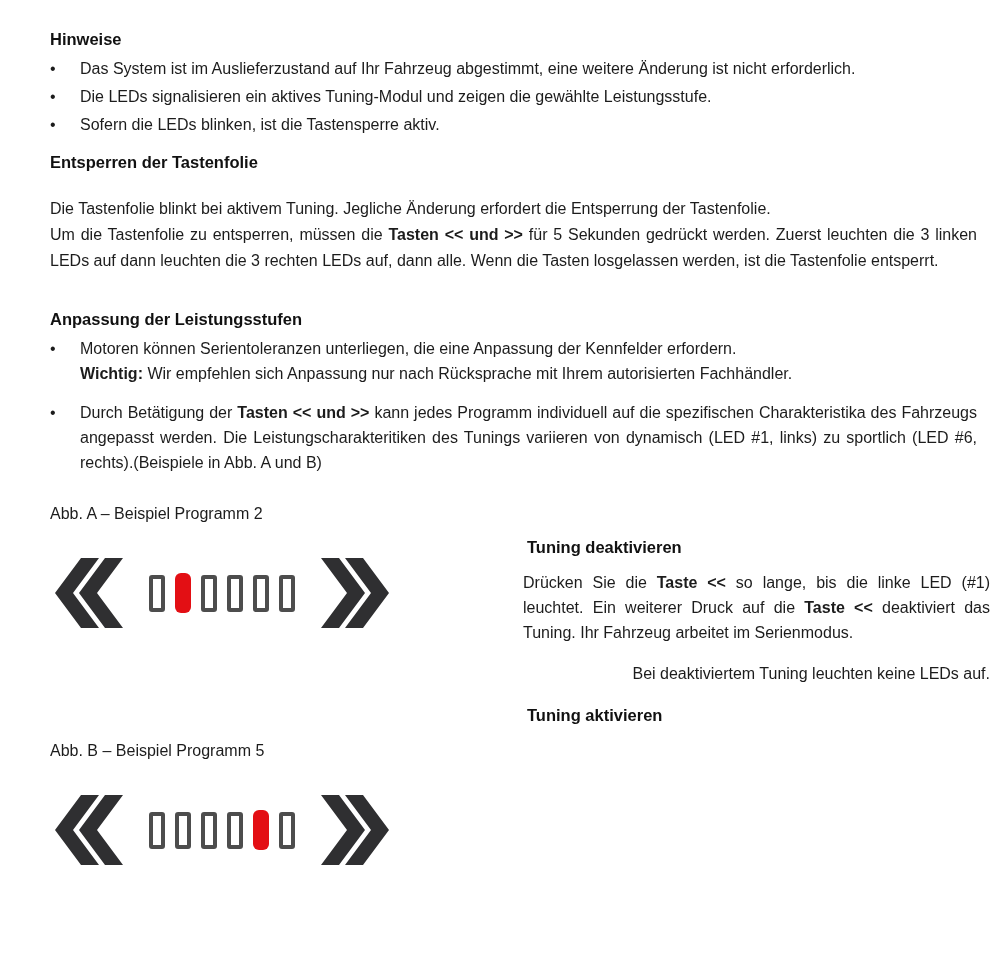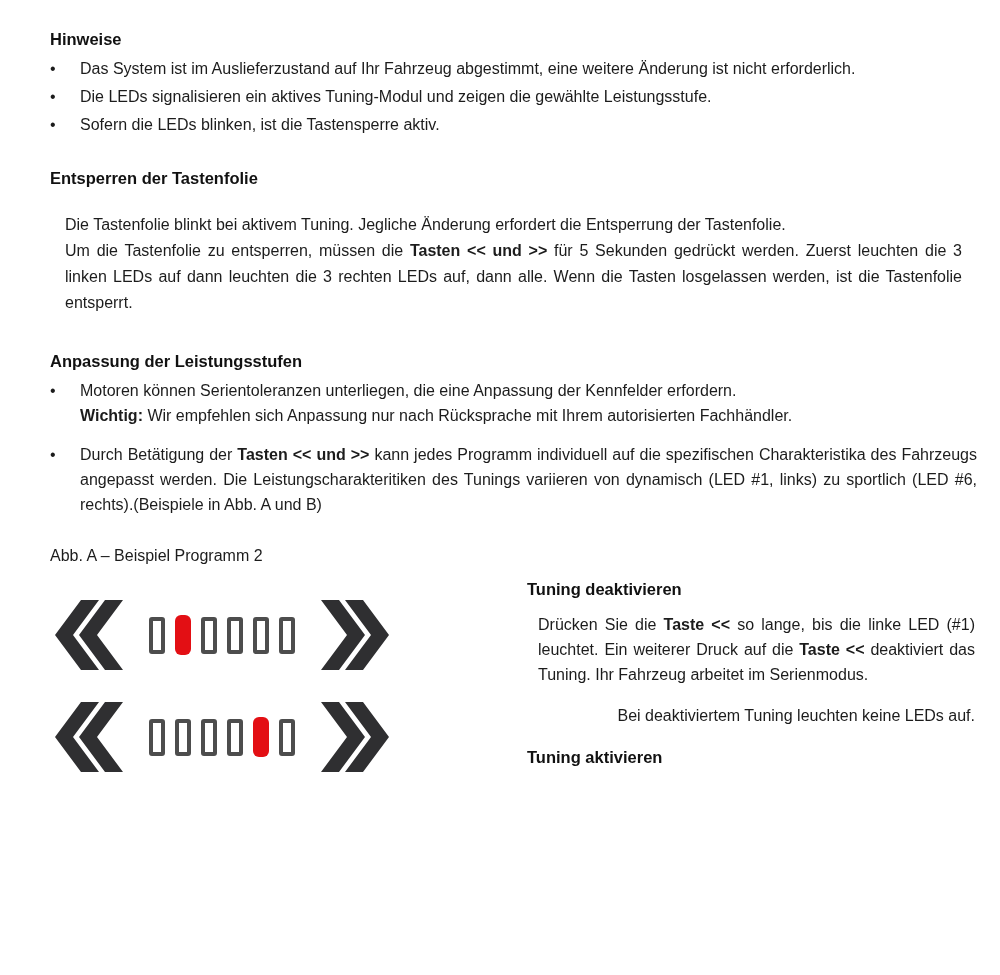--- a/index.html
+++ b/index.html
@@ -22,27 +22,27 @@
     line-height:22px;
     color:#111;
   }
   h3{
     font-size:16.5px;
     font-weight:700;
     margin:4px;
     line-height:22px;
     color:#111;
   }
-  p{margin:15px;}
+  p{margin:0;}
   .just{text-align:justify;}
   ul.bullets{list-style:none;margin:6px 0 0 0;padding:0;}
   ul.bullets li{display:flex;margin:0 0 3px 0;}
   ul.bullets .marker{width:30px;flex:0 0 30px;}
   ul.bullets .li-text{flex:1;}
-  .h-entsperren{margin-top:30px;}
+  .h-entsperren{margin-top:14px;}
   .p-entsperren{margin-top:23px;line-height:26px;}
   .h-anpassung{margin-top:34px;}
   .bullets-anpassung{margin-top:13px;}
   .bullets-anpassung li + li{margin-top:14px;}
   .columns{display:flex;margin-top:26px;gap:40px;}
   .col-left{width:395px;flex:0 0 395px;}
   .col-right{width:467px;flex:0 0 467px;margin-left:38px;margin-top:31px;}
   .fig-label{margin:0;}
   .fig-label-b{margin-top:110px;}
   .figure{
@@ -124,20 +124,21 @@
             <div class="led"></div>
           </div>
         <svg class="chevron" width="68" height="70" viewBox="0 0 68 70">
           <g transform="scale(-1,1) translate(-68,0)">
             <polygon points="26,0 44,0 18,35 44,70 26,70 0,35" fill="#2f2f31"></polygon>
             <polygon points="50,0 68,0 42,35 68,70 50,70 24,35" fill="#2f2f31"></polygon>
           </g>
         </svg>
       </div>
 
+      <p class="fig-label fig-label-b">Abb. B – Beispiel Programm 5</p>
 
       <div class="figure">
         <svg class="chevron" width="68" height="70" viewBox="0 0 68 70">
           <polygon points="26,0 44,0 18,35 44,70 26,70 0,35" fill="#2f2f31"></polygon>
           <polygon points="50,0 68,0 42,35 68,70 50,70 24,35" fill="#2f2f31"></polygon>
         </svg>
         <div class="led-row">
             <div class="led"></div>
             <div class="led"></div>
             <div class="led"></div>

